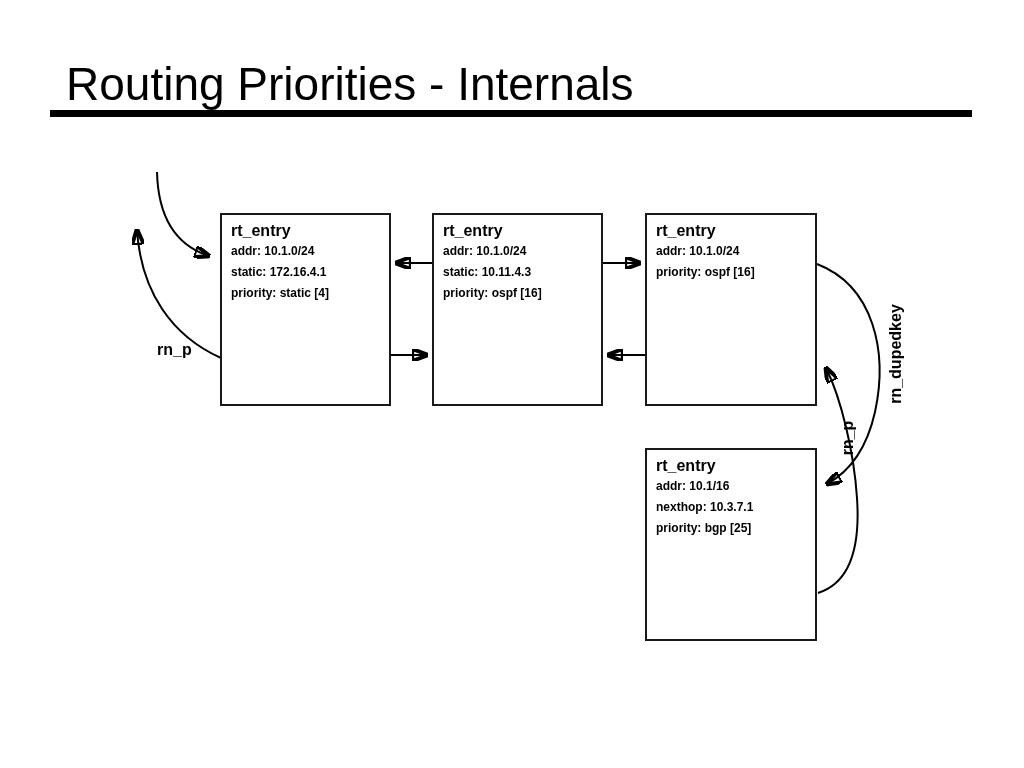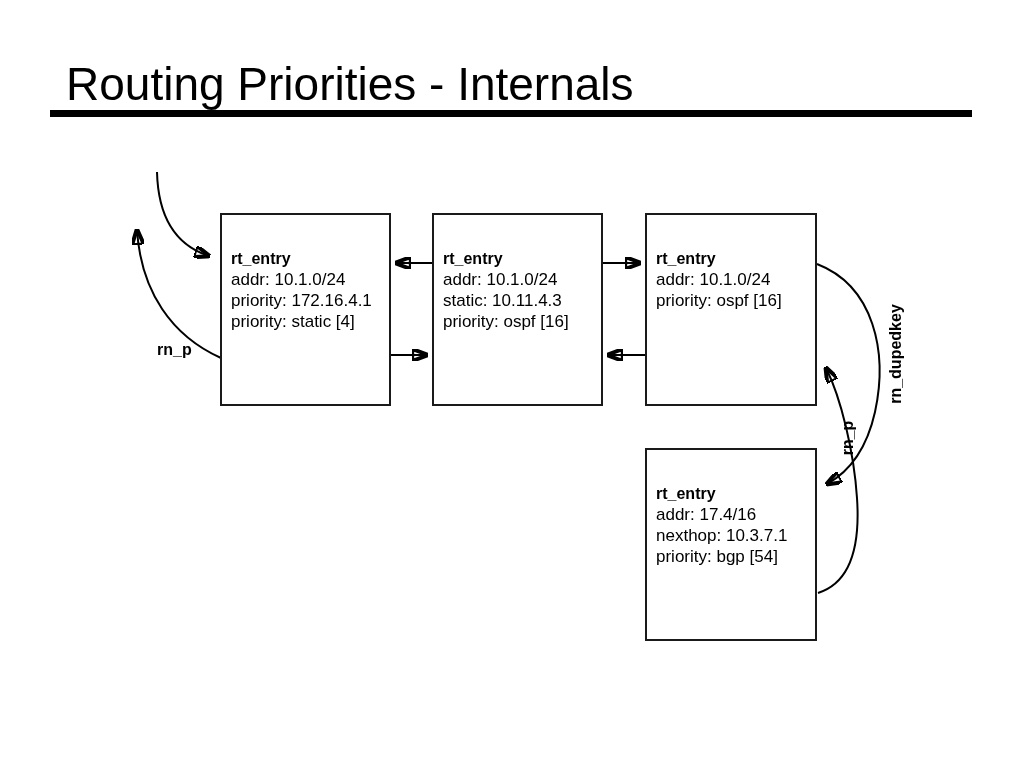--- a/index.html
+++ b/index.html
@@ -56,25 +56,24 @@
     border: 2px solid #1a1a1a;
     box-sizing: border-box;
     padding: 5px 9px;
     color: #000000;
   }
   .node-name {
     font-size: 16px;
     font-weight: 700;
     line-height: 21px;
     white-space: nowrap;
-    margin-top: 28px;
   }
   .node-line {
-    font-size: 17px;
-    font-weight: 400;
+    font-size: 12px;
+    font-weight: 700;
     line-height: 21px;
     white-space: nowrap;
   }
   .node-1 { left: 220px; top: 213px; }
   .node-2 { left: 432px; top: 213px; }
   .node-3 { left: 645px; top: 213px; width: 172px; }
   .node-4 { left: 645px; top: 448px; width: 172px; }
   .ptr-label {
     position: absolute;
     font-size: 16px;
@@ -123,42 +122,42 @@
     <path d="M221,358 C172,336 141,292 137,230" marker-end="url(#ah)"></path>
 
     <path d="M817,264 C874,286 888,352 875,412 C866,452 847,473 827,484" marker-end="url(#ah)"></path>
 
     <path d="M818,593 C853,582 860,542 857,498 C854,452 841,398 826,368" marker-end="url(#ah)"></path>
   </svg>
 
   <div class="node node-1">
     <div class="node-name">rt_entry</div>
     <div class="node-line">addr: 10.1.0/24</div>
-    <div class="node-line">priority: 172.16.4.1</div>
+    <div class="node-line">static: 172.16.4.1</div>
     <div class="node-line">priority: static [4]</div>
   </div>
 
   <div class="node node-2">
     <div class="node-name">rt_entry</div>
     <div class="node-line">addr: 10.1.0/24</div>
     <div class="node-line">static: 10.11.4.3</div>
     <div class="node-line">priority: ospf [16]</div>
   </div>
 
   <div class="node node-3">
     <div class="node-name">rt_entry</div>
     <div class="node-line">addr: 10.1.0/24</div>
     <div class="node-line">priority: ospf [16]</div>
   </div>
 
   <div class="node node-4">
     <div class="node-name">rt_entry</div>
-    <div class="node-line">addr: 17.4/16</div>
+    <div class="node-line">addr: 10.1/16</div>
     <div class="node-line">nexthop: 10.3.7.1</div>
-    <div class="node-line">priority: bgp [54]</div>
+    <div class="node-line">priority: bgp [25]</div>
   </div>
 
   <div class="ptr-label horizontal">rn_p</div>
 
   <div class="ptr-label vertical label-rn-p-right">rn_p</div>
 
   <div class="ptr-label vertical label-rn-dupedkey">rn_dupedkey</div>
 
 </div>
 

